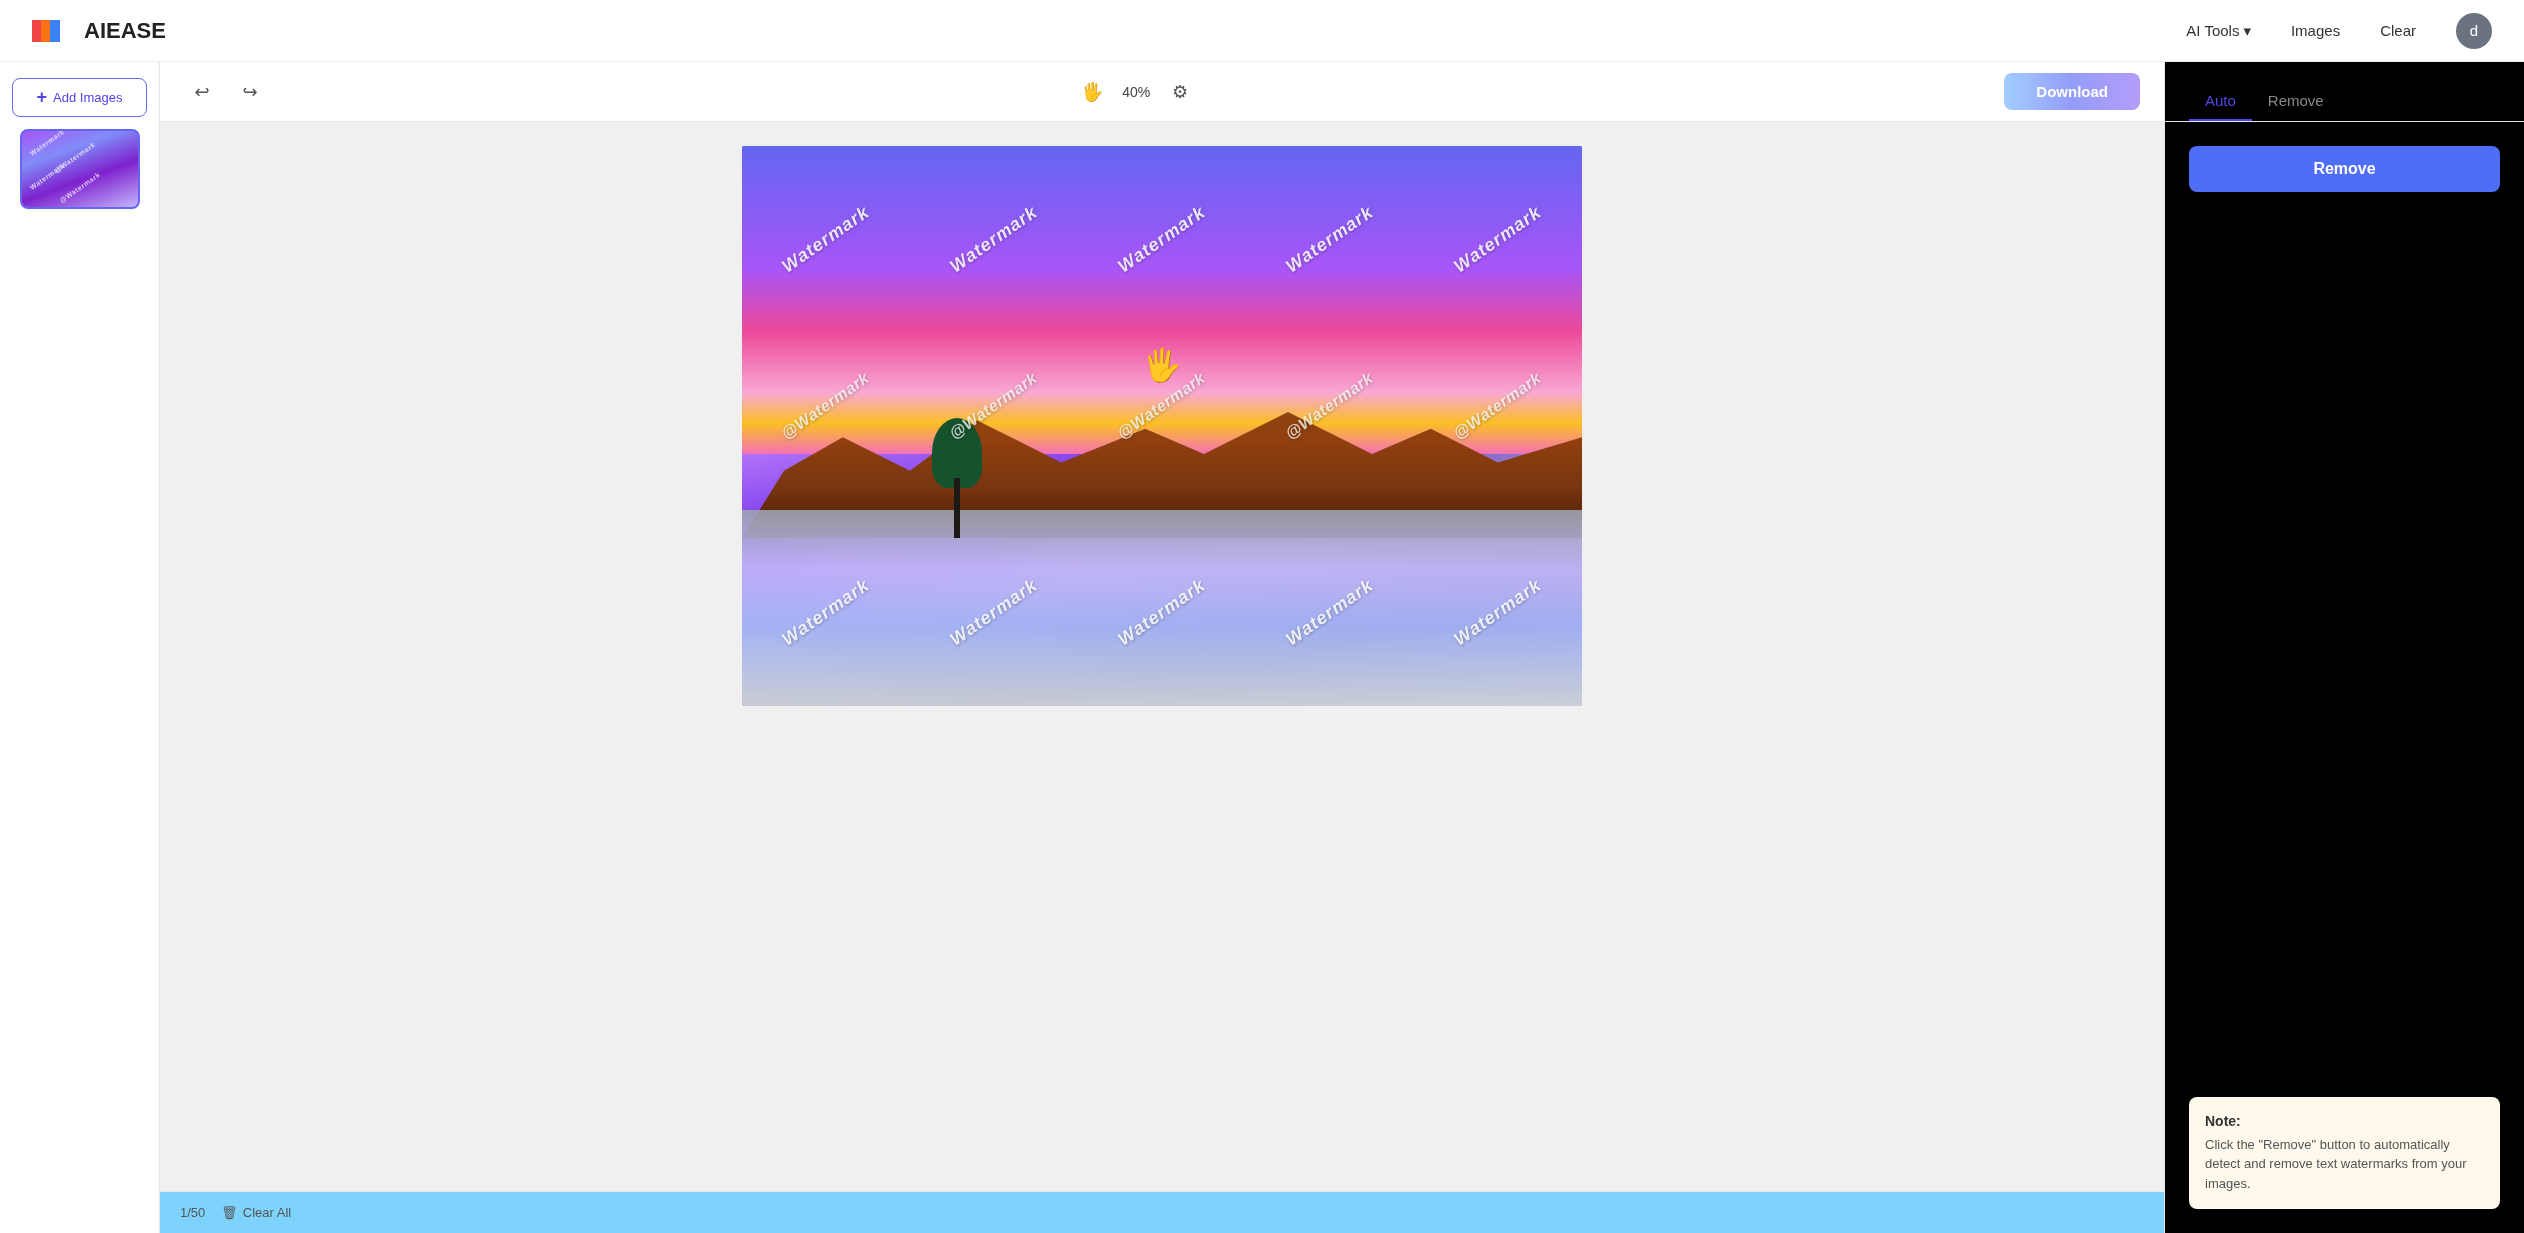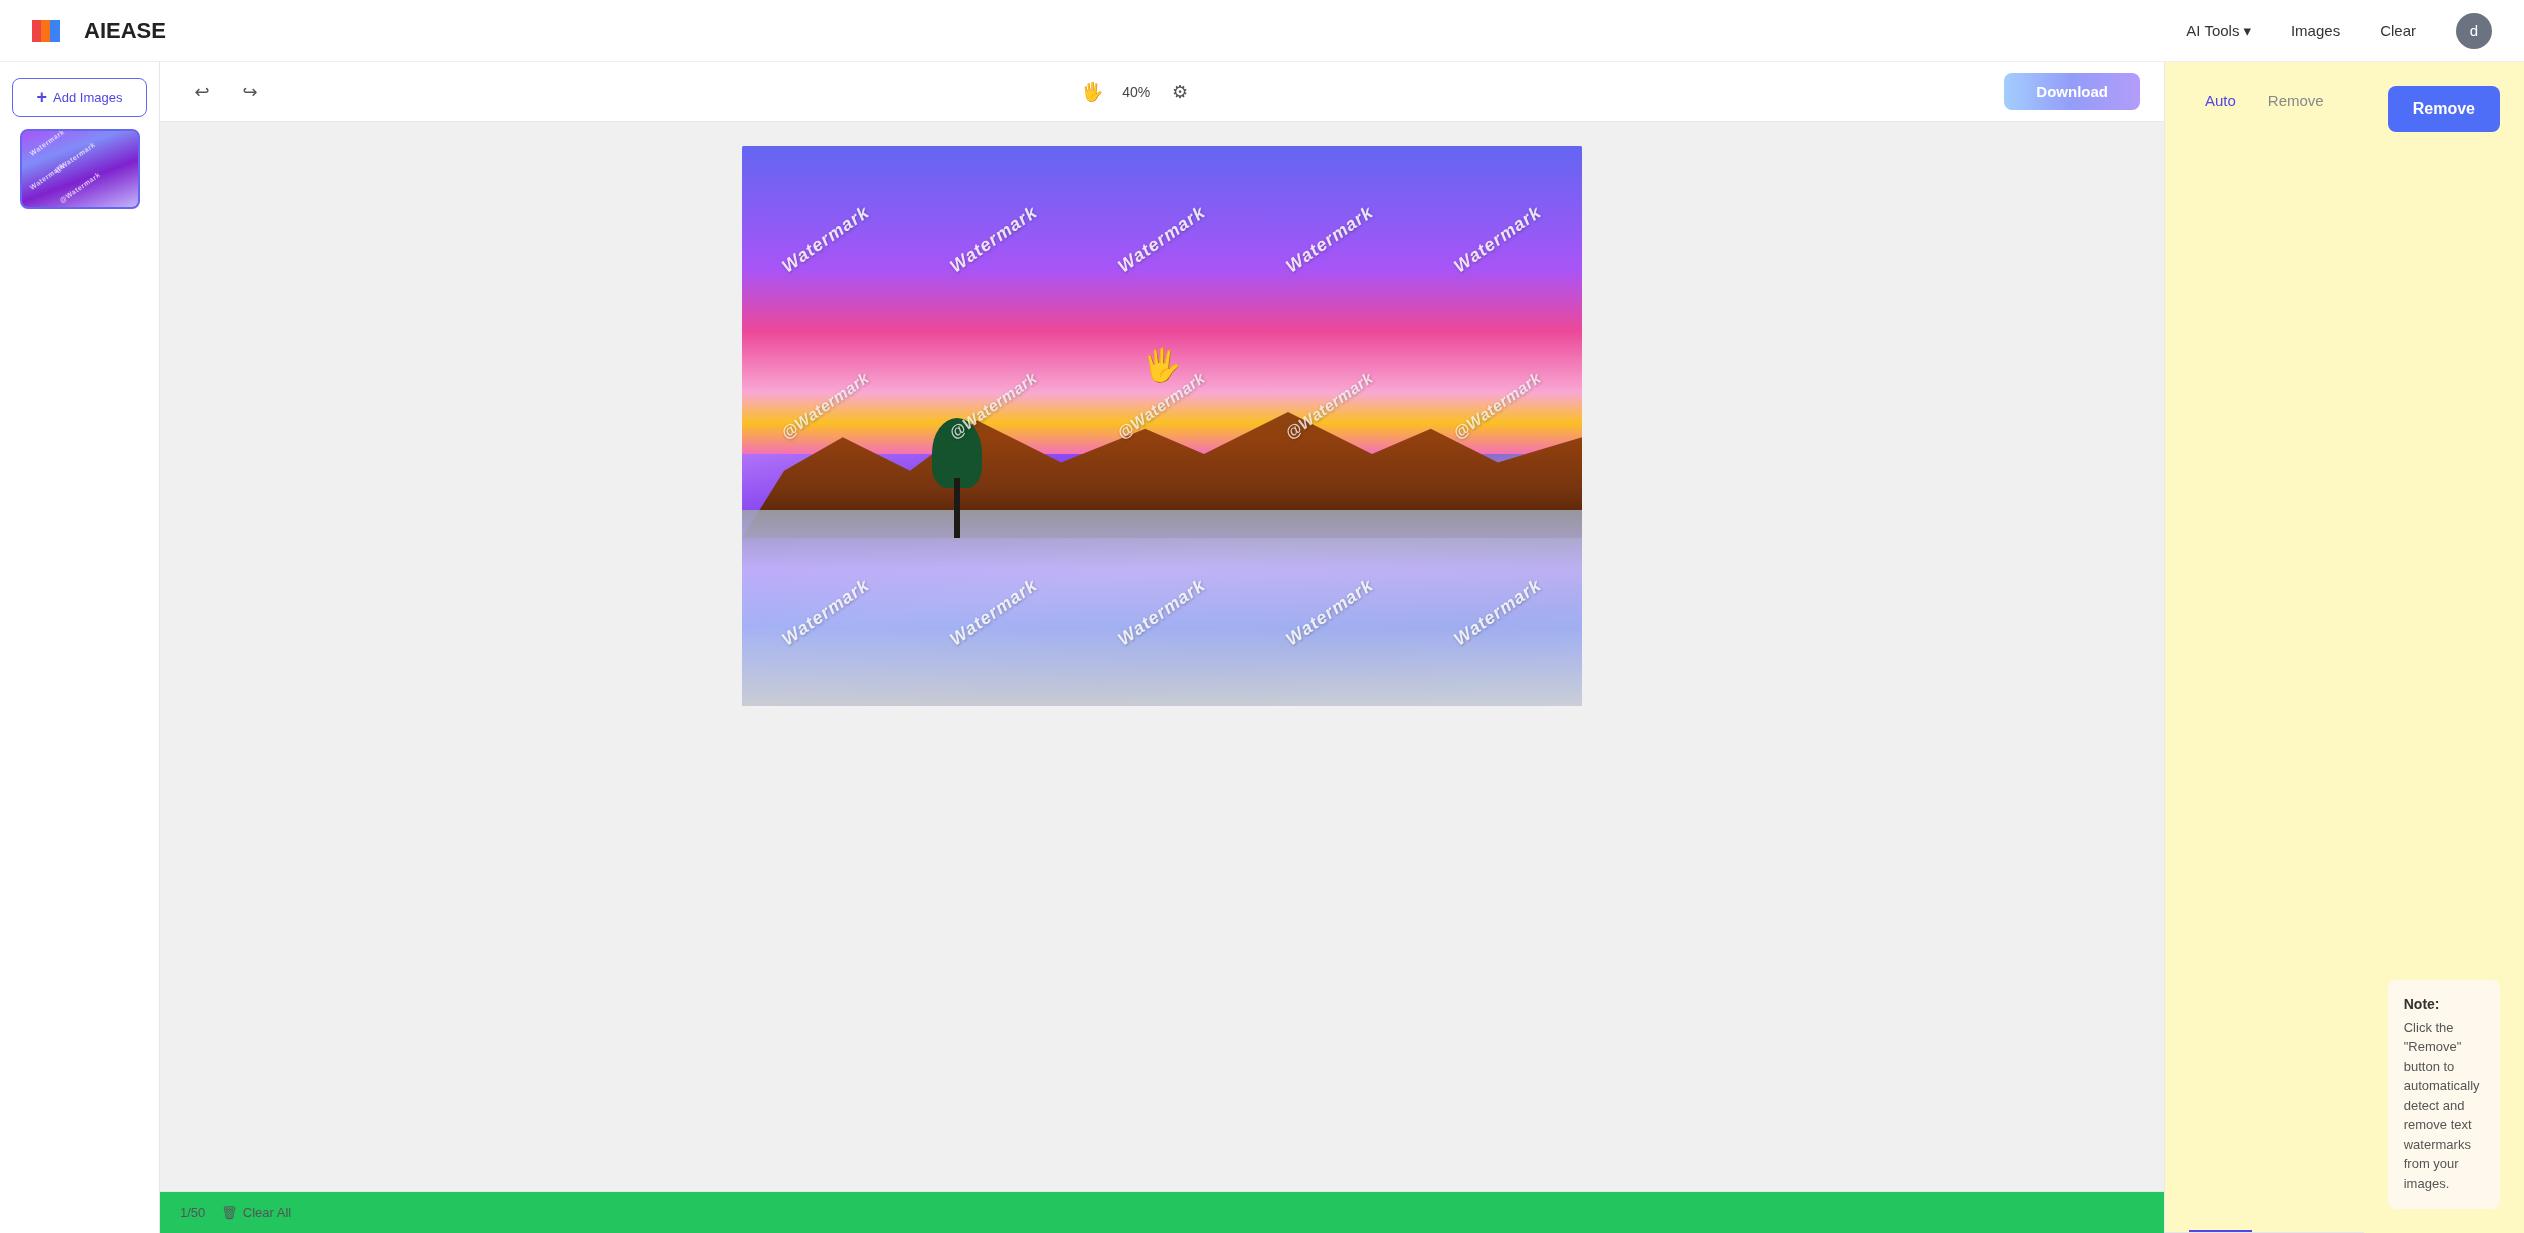--- a/index.html
+++ b/index.html
@@ -136,33 +136,33 @@
       width: 6px; height: 60px; background: #1c1917;
     }
     .tree-top {
       position: absolute; top: 0; left: 50%; transform: translateX(-50%);
       width: 50px; height: 70px; background: #14532d;
       border-radius: 50% 50% 30% 30%;
     }
 
     
     .bottom-bar {
-      height: 42px; background: #22c55e; border-top: 1px solid #e5e7eb;
+      height: 42px; background: #7dd3fc; border-top: 1px solid #e5e7eb;
       display: flex; align-items: center; padding: 0 20px; gap: 16px;
       font-size: 13px; color: #555;
     }
     .clear-all-btn {
       display: flex; align-items: center; gap: 5px; cursor: pointer;
       color: #555; font-size: 13px; background: none; border: none;
     }
 
     
     .right-panel {
-      width: 360px; background: #fef9c3; border-left: 1px solid #e5e7eb;
-      display: flex; padding: 0; flex-shrink: 0;
+      width: 360px; background: #000000; border-left: 1px solid #e5e7eb;
+      display: flex; flex-direction: column; padding: 0; flex-shrink: 0;
     }
     .panel-tabs {
       display: flex; gap: 0; padding: 20px 24px 0;
       border-bottom: 1px solid #e5e7eb;
     }
     .panel-tab {
       padding: 10px 16px; font-size: 15px; cursor: pointer;
       border-bottom: 2.5px solid transparent; color: #888;
     }
     .panel-tab.active { color: #4f46e5; border-bottom-color: #4f46e5; font-weight: 500; }

